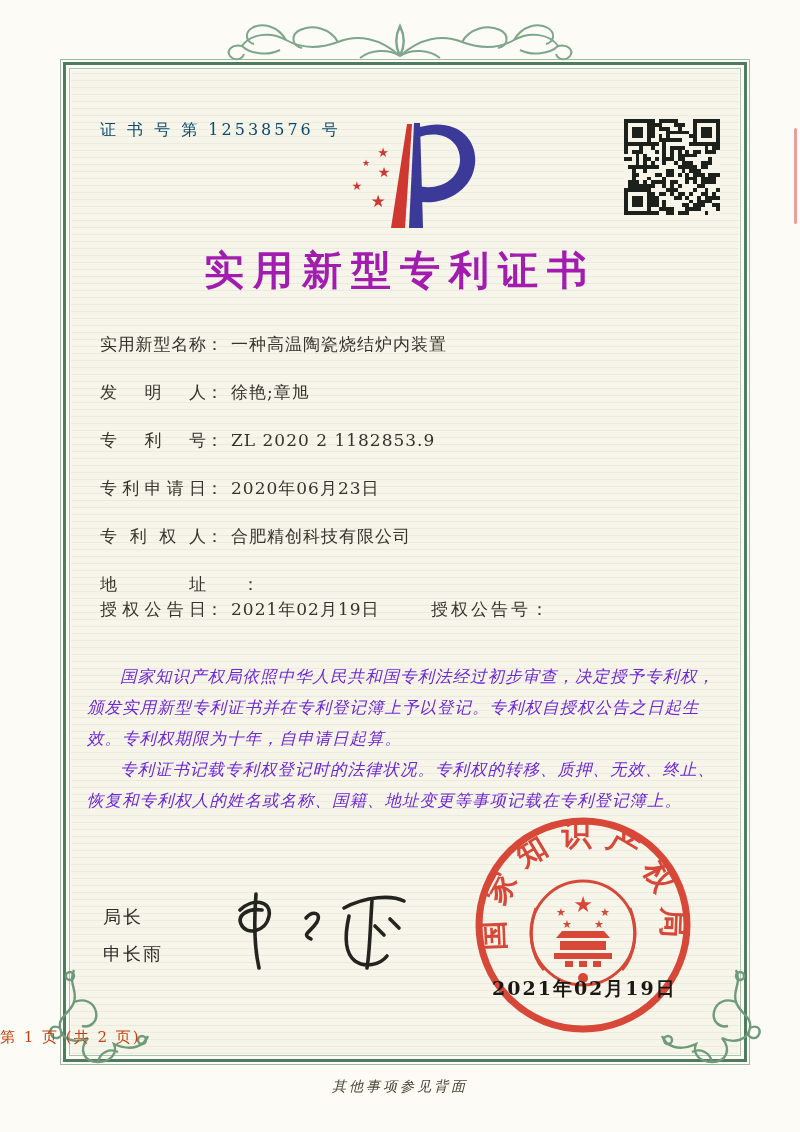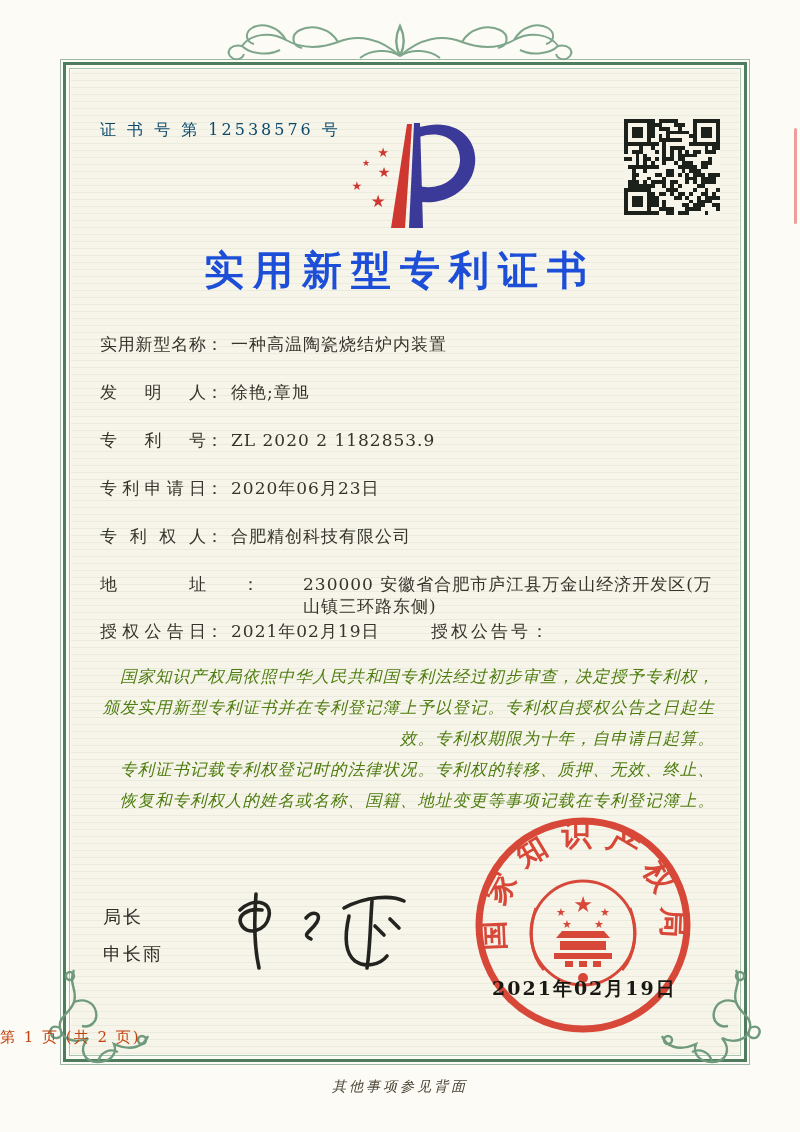--- a/index.html
+++ b/index.html
@@ -24,34 +24,34 @@
   .orn-bl{left:44px;bottom:58px;}
   .orn-br{right:34px;bottom:58px;transform:scaleX(-1);}
   
   .cert-no{position:absolute;left:100px;top:120px;font-size:16px;letter-spacing:3px;color:#0c4a6e;}
   .logo{position:absolute;left:330px;top:110px;}
   .qr{position:absolute;left:624px;top:119px;width:96px;height:96px;display:grid;
       grid-template-columns:repeat(25,1fr);grid-template-rows:repeat(25,1fr);background:#f7f5e9;}
   .qr div{background:transparent;}
   .qr div.b{background:#1c211c;}
   .title{position:absolute;left:0;right:0;top:243px;text-align:center;
-         font-size:40px;font-weight:700;letter-spacing:9px;color:#1d4ed8;}
+         font-size:40px;font-weight:700;letter-spacing:9px;color:#a21caf;}
   
   .fields{position:absolute;left:100px;top:333px;width:612px;font-size:17px;color:#35332c;}
   .frow{display:flex;align-items:flex-start;line-height:22px;margin-bottom:26px;}
   .frow.addr{margin-bottom:3px;gap:36px;}
   .flabel{display:inline-block;width:106px;text-align:justify;text-align-last:justify;flex:none;}
   .fcolon{flex:none;margin-right:8px;}
   .fvalue{letter-spacing:1px;}
   .fvalue.vaddr{max-width:482px;}
   .fvalue.vfix{width:190px;flex:none;}
   .flabel2{flex:none;letter-spacing:3px;margin-left:10px;}
   
   .paras{position:absolute;left:87px;top:661px;width:628px;
-         font-size:16.5px;line-height:31px;color:#4d7c0f;font-style:italic;text-align:right;}
+         font-size:16.5px;line-height:31px;color:#6d28d9;font-style:italic;}
   .paras p{margin:0;text-indent:2em;letter-spacing:1px;}
   
   .sign-title{position:absolute;left:103px;top:905px;font-size:18px;letter-spacing:2px;color:#2e2c26;font-family:"DejaVu Sans","Liberation Sans",sans-serif;}
   .sign-name{position:absolute;left:103px;top:942px;font-size:18px;letter-spacing:2px;color:#2e2c26;font-family:"DejaVu Sans","Liberation Sans",sans-serif;}
   .sig-svg{position:absolute;left:218px;top:868px;}
   .seal-svg{position:absolute;left:470px;top:812px;opacity:.92;}
   .seal-date{position:absolute;left:492px;top:976px;font-size:19px;letter-spacing:2px;color:#191813;font-weight:600;}
   
   .page-info{position:absolute;left:0;right:5px;top:1028px;text-align:left;font-size:15px;letter-spacing:2px;color:#c2410c;}
   .back-note{position:absolute;left:0;right:0;top:1078px;text-align:center;font-size:14px;letter-spacing:3px;color:#4a4336;font-style:italic;}
@@ -776,21 +776,20 @@
       <span class="fvalue">2020年06月23日</span>
   </div>
   <div class="frow">
     <span class="flabel">专利权人</span>
       <span class="fcolon">：</span>
       <span class="fvalue">合肥精创科技有限公司</span>
   </div>
   <div class="frow addr">
     <span class="flabel">地址</span>
       <span class="fcolon">：</span>
-      <span class="fvalue vaddr">230000 安徽省合肥市庐江县万金山经济开发区(万山镇三环路东侧)</span>
   </div>
   <div class="frow">
     <span class="flabel">授权公告日</span>
       <span class="fcolon">：</span>
       <span class="fvalue vfix">2021年02月19日</span>
       <span class="flabel2">授权公告号</span>
       <span class="fcolon">：</span>
   </div>
 </div>
 

